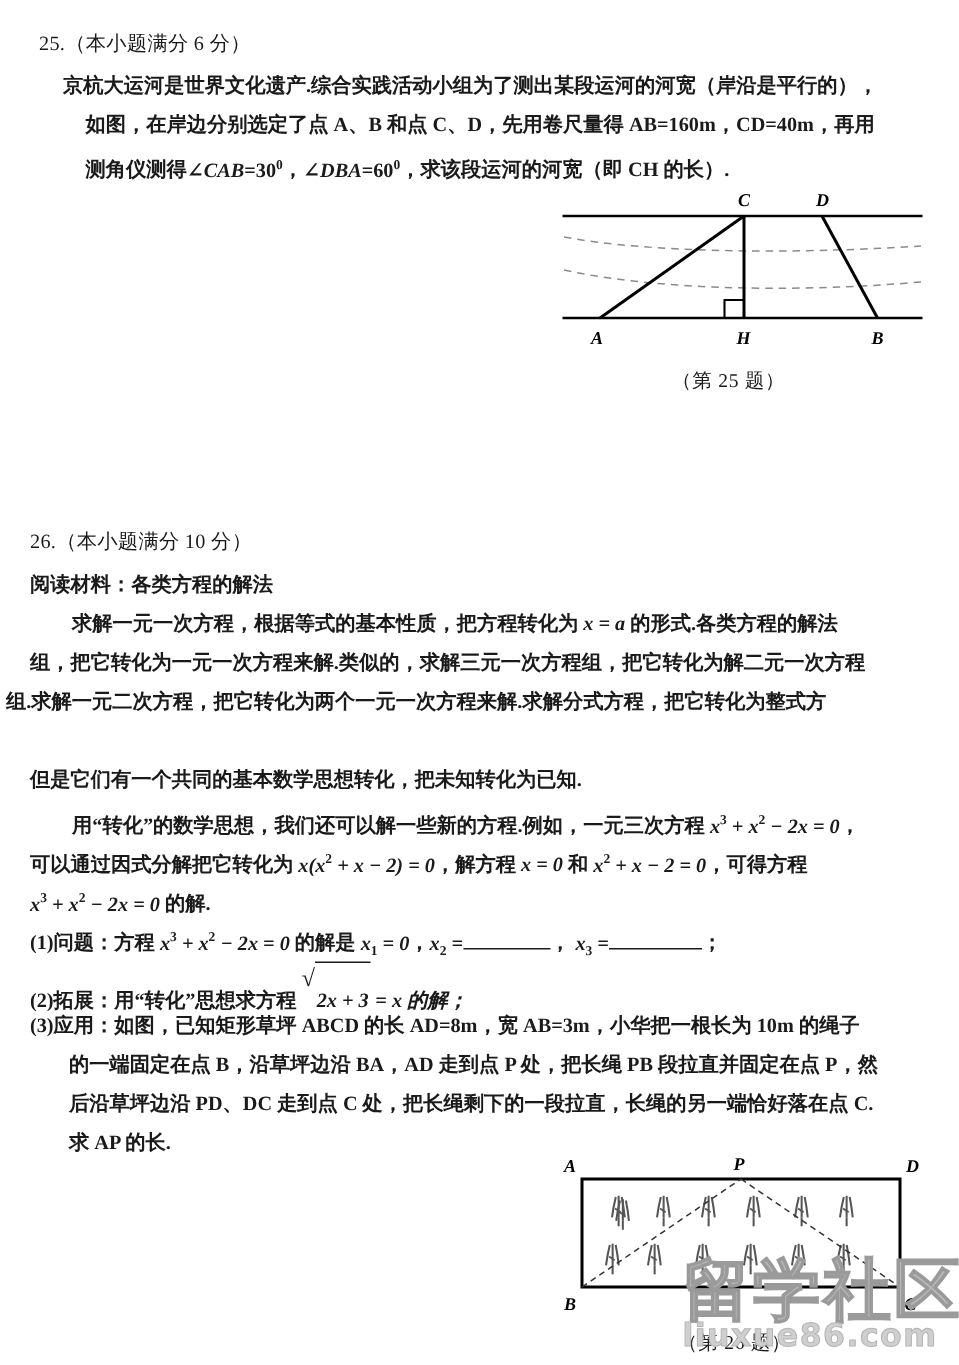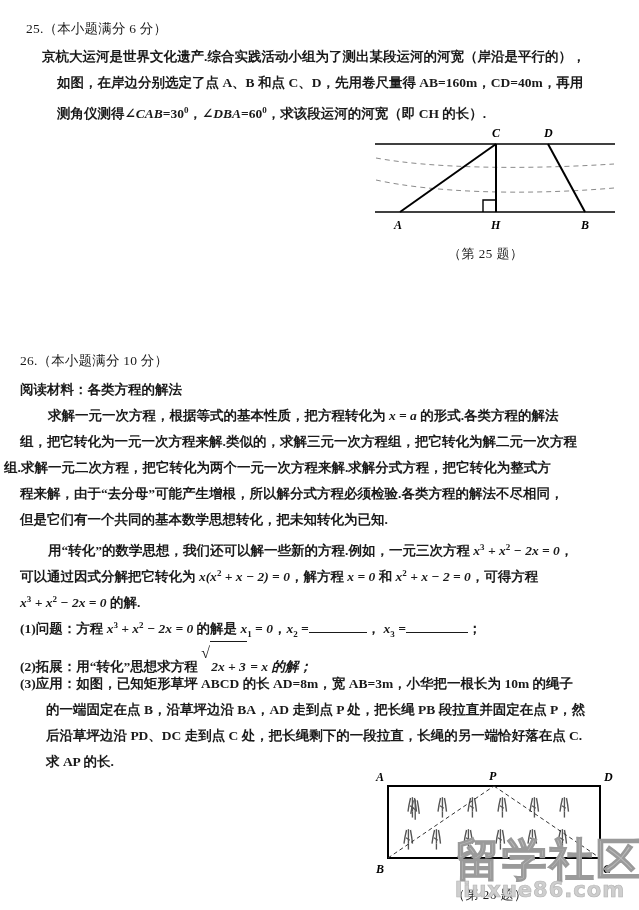--- a/index.html
+++ b/index.html
@@ -166,21 +166,20 @@
   <div class="para" style="left:20px; top:377px;">阅读材料：各类方程的解法</div>
 
   <div class="para" style="left:20px; top:403px;">
     <span style="display:inline-block; width:28px;"></span><span>求解一元一次方程，根据等式的基本性质，把方程转化为 </span><span class="math">x = a</span><span> 的形式.各类方程的解法</span>
   </div>
 
   <div class="para" style="left:20px; top:429px;">组，把它转化为一元一次方程来解.类似的，求解三元一次方程组，把它转化为解二元一次方程</div>
 
   <div class="para" style="left:4px; top:455px;">组.求解一元二次方程，把它转化为两个一元一次方程来解.求解分式方程，把它转化为整式方</div>
 
-  <div class="para" style="left:20px; top:481px;">程来解，由于“去分母”可能产生增根，所以解分式方程必须检验.各类方程的解法不尽相同，</div>
 
   <div class="para" style="left:20px; top:507px;">但是它们有一个共同的基本数学思想转化，把未知转化为已知.</div>
 
   <div class="para" style="left:20px; top:533px;">
     <span style="display:inline-block; width:28px;"></span><span>用“转化”的数学思想，我们还可以解一些新的方程.例如，一元三次方程 </span><span class="math">x<sup class="pw">3</sup> + x<sup class="pw">2</sup> − 2x = 0</span><span>，</span>
   </div>
 
   <div class="para" style="left:20px; top:559px;">
     <span>可以通过因式分解把它转化为 </span><span class="math">x(x<sup class="pw">2</sup> + x − 2) = 0</span><span>，解方程 </span><span class="math">x = 0</span><span> 和 </span><span class="math">x<sup class="pw">2</sup> + x − 2 = 0</span><span>，可得方程</span>
   </div>

